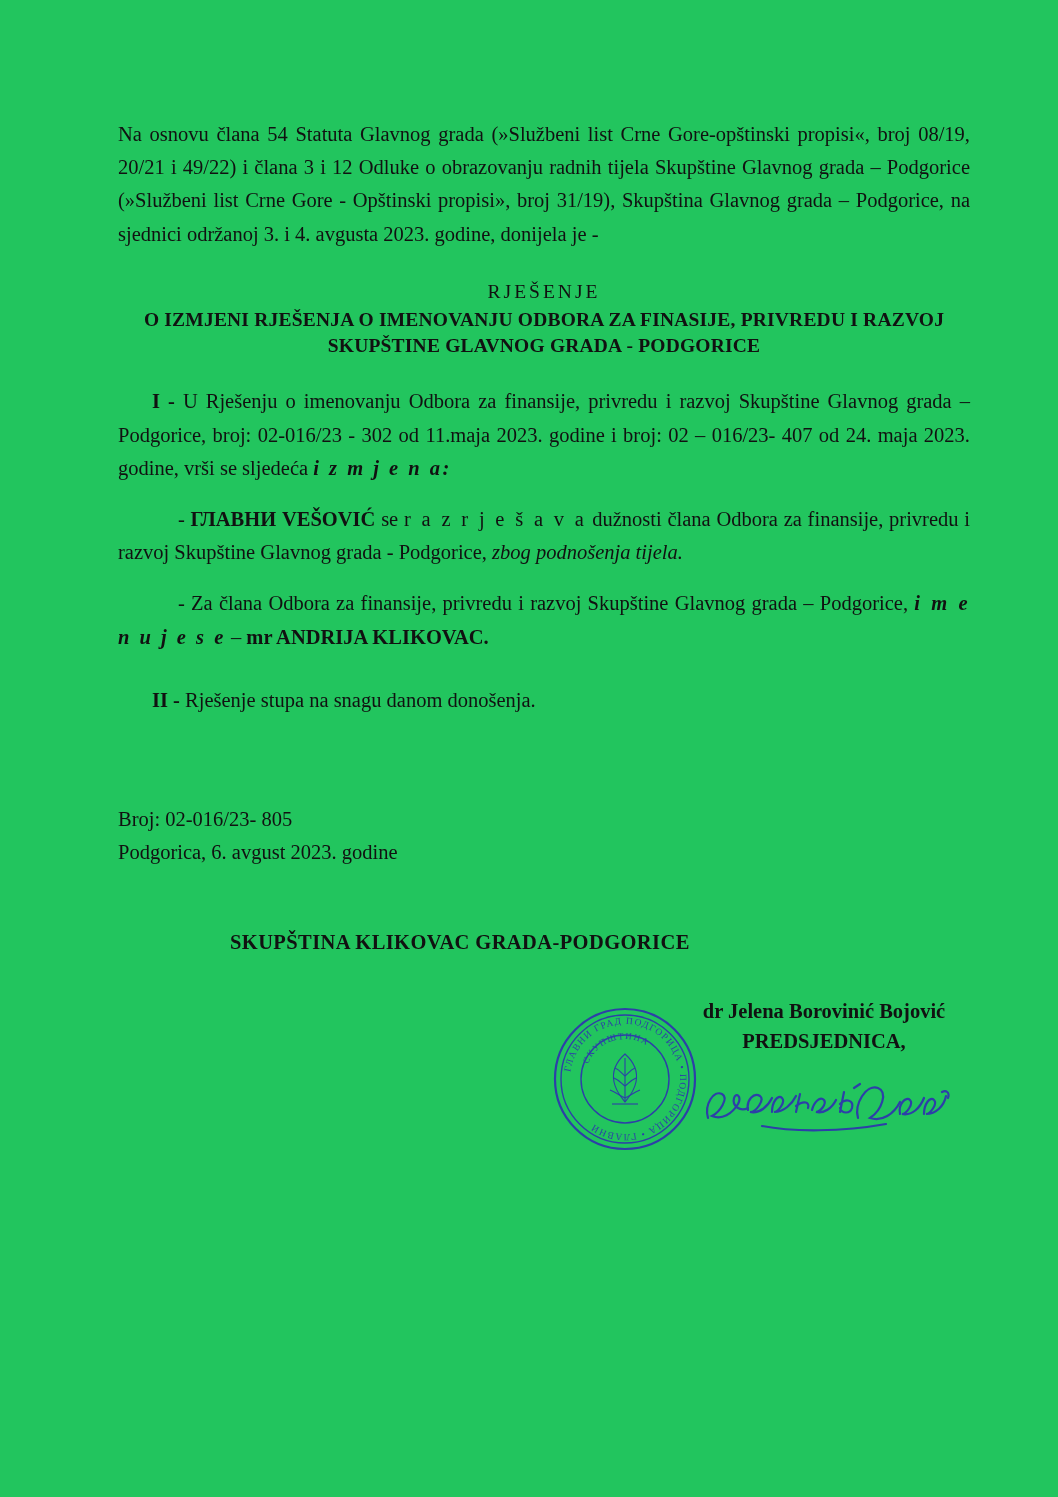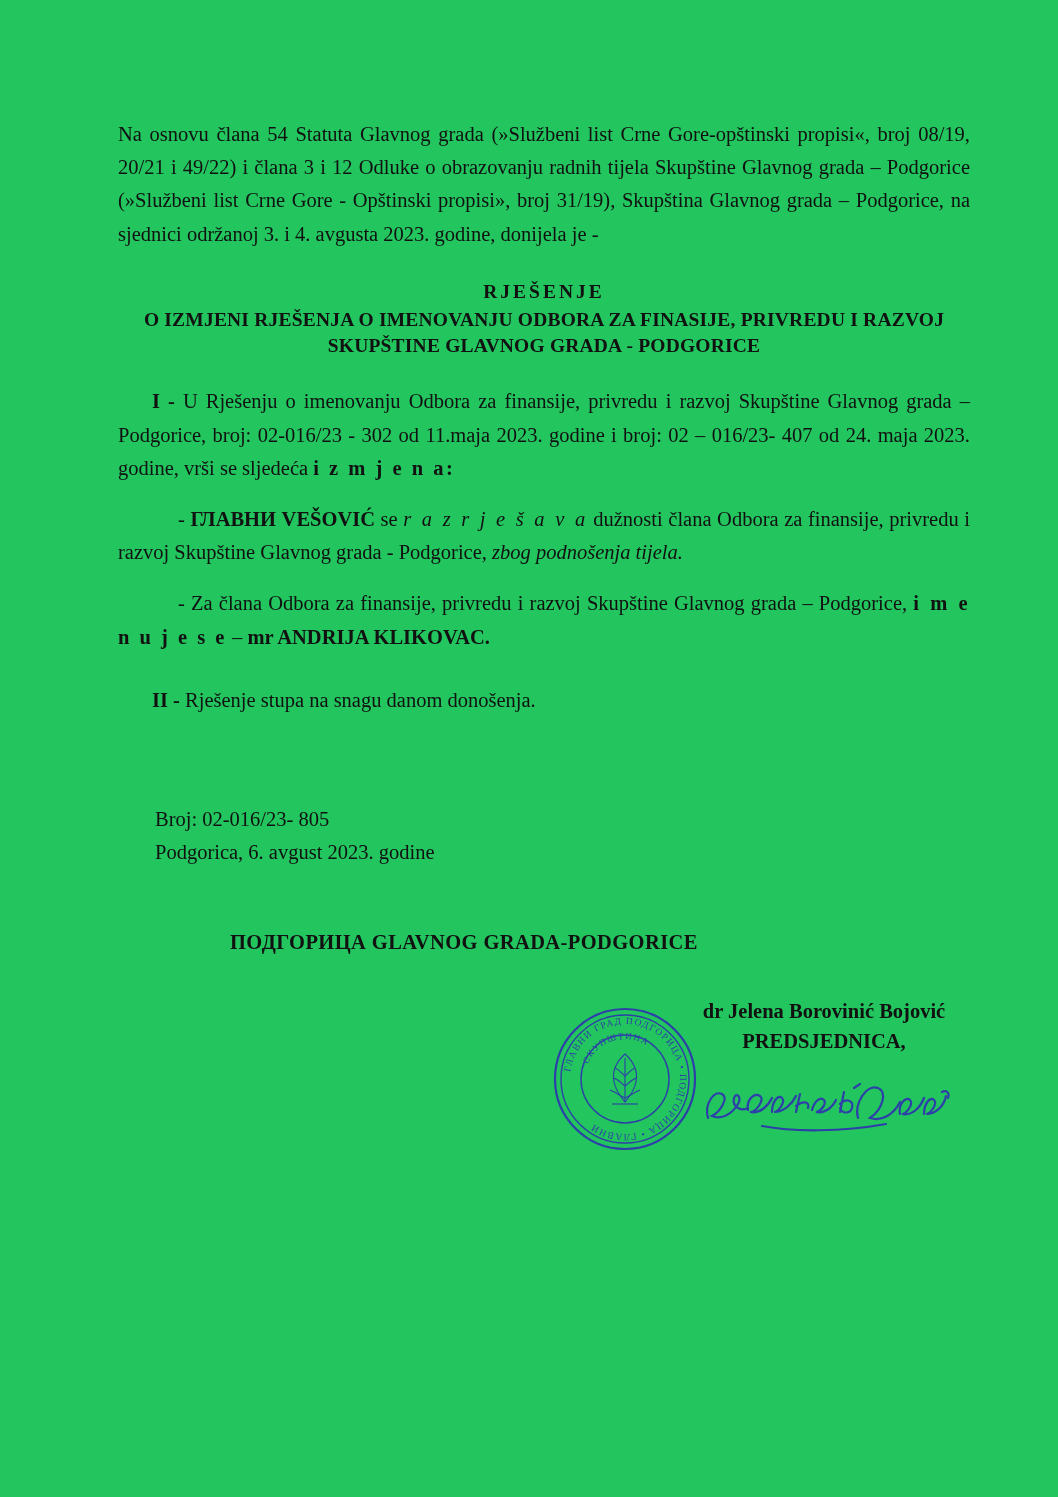--- a/index.html
+++ b/index.html
@@ -40,57 +40,56 @@
   }
   .intro {
     margin-bottom: 30px;
   }
   .title-block {
     text-align: center;
     margin-bottom: 26px;
   }
   .title-main {
     font-size: 19.5px;
-    font-weight: bold;
+    font-weight: normal;
     letter-spacing: 3px;
     margin-bottom: 4px;
   }
   .title-sub {
     font-size: 19.5px;
     font-weight: bold;
     line-height: 1.35;
     letter-spacing: 0.2px;
     text-align: center;
   }
   .indent {
     text-indent: 34px;
   }
   .indent-big {
     text-indent: 60px;
   }
   .b { font-weight: bold; }
   .i { font-style: italic; }
   .spaced-i {
+    font-style: italic;
     font-weight: bold;
     letter-spacing: 2.5px;
   }
   .spaced-i-light {
-    font-style: italic;
     letter-spacing: 2.5px;
   }
   .bold-caps {
     font-weight: bold;
   }
   .gap-sm { height: 12px; }
   .block-spacing { margin-bottom: 18px; }
   .footer-block {
     margin-top: 86px;
     font-size: 20.5px;
     line-height: 1.6;
-    margin-left: 37px;
   }
   .org-line {
     margin-top: 62px;
     font-size: 20.5px;
     font-weight: bold;
     letter-spacing: 0.4px;
     padding-left: 112px;
   }
   .sign-area {
     position: relative;
@@ -153,21 +152,21 @@
 
     <p class="para indent">
       <span class="b">II -</span><span>  Rješenje stupa na snagu danom donošenja.</span>
     </p>
 
     <div class="footer-block">
       <p>Broj: 02-016/23- 805</p>
       <p>Podgorica, 6. avgust 2023. godine</p>
     </div>
 
-    <div class="org-line">ПОДГОРИЦА GLAVNOG GRADA-PODGORICE</div>
+    <div class="org-line">SKUPŠTINA KLIKOVAC GRADA-PODGORICE</div>
 
     <div class="sign-area">
 
       <div class="stamp">
         <svg width="146" height="146" viewBox="0 0 146 146" xmlns="http://www.w3.org/2000/svg">
           <defs>
             <path id="outerArc" d="M 18,73 A 55,55 0 1 1 128,73 A 55,55 0 1 1 18,73"></path>
             <path id="innerArc" d="M 33,73 A 40,40 0 1 1 113,73 A 40,40 0 1 1 33,73"></path>
           </defs>
           <circle cx="73" cy="73" r="70" fill="none" stroke="#2d3fa8" stroke-width="2.2"></circle>

